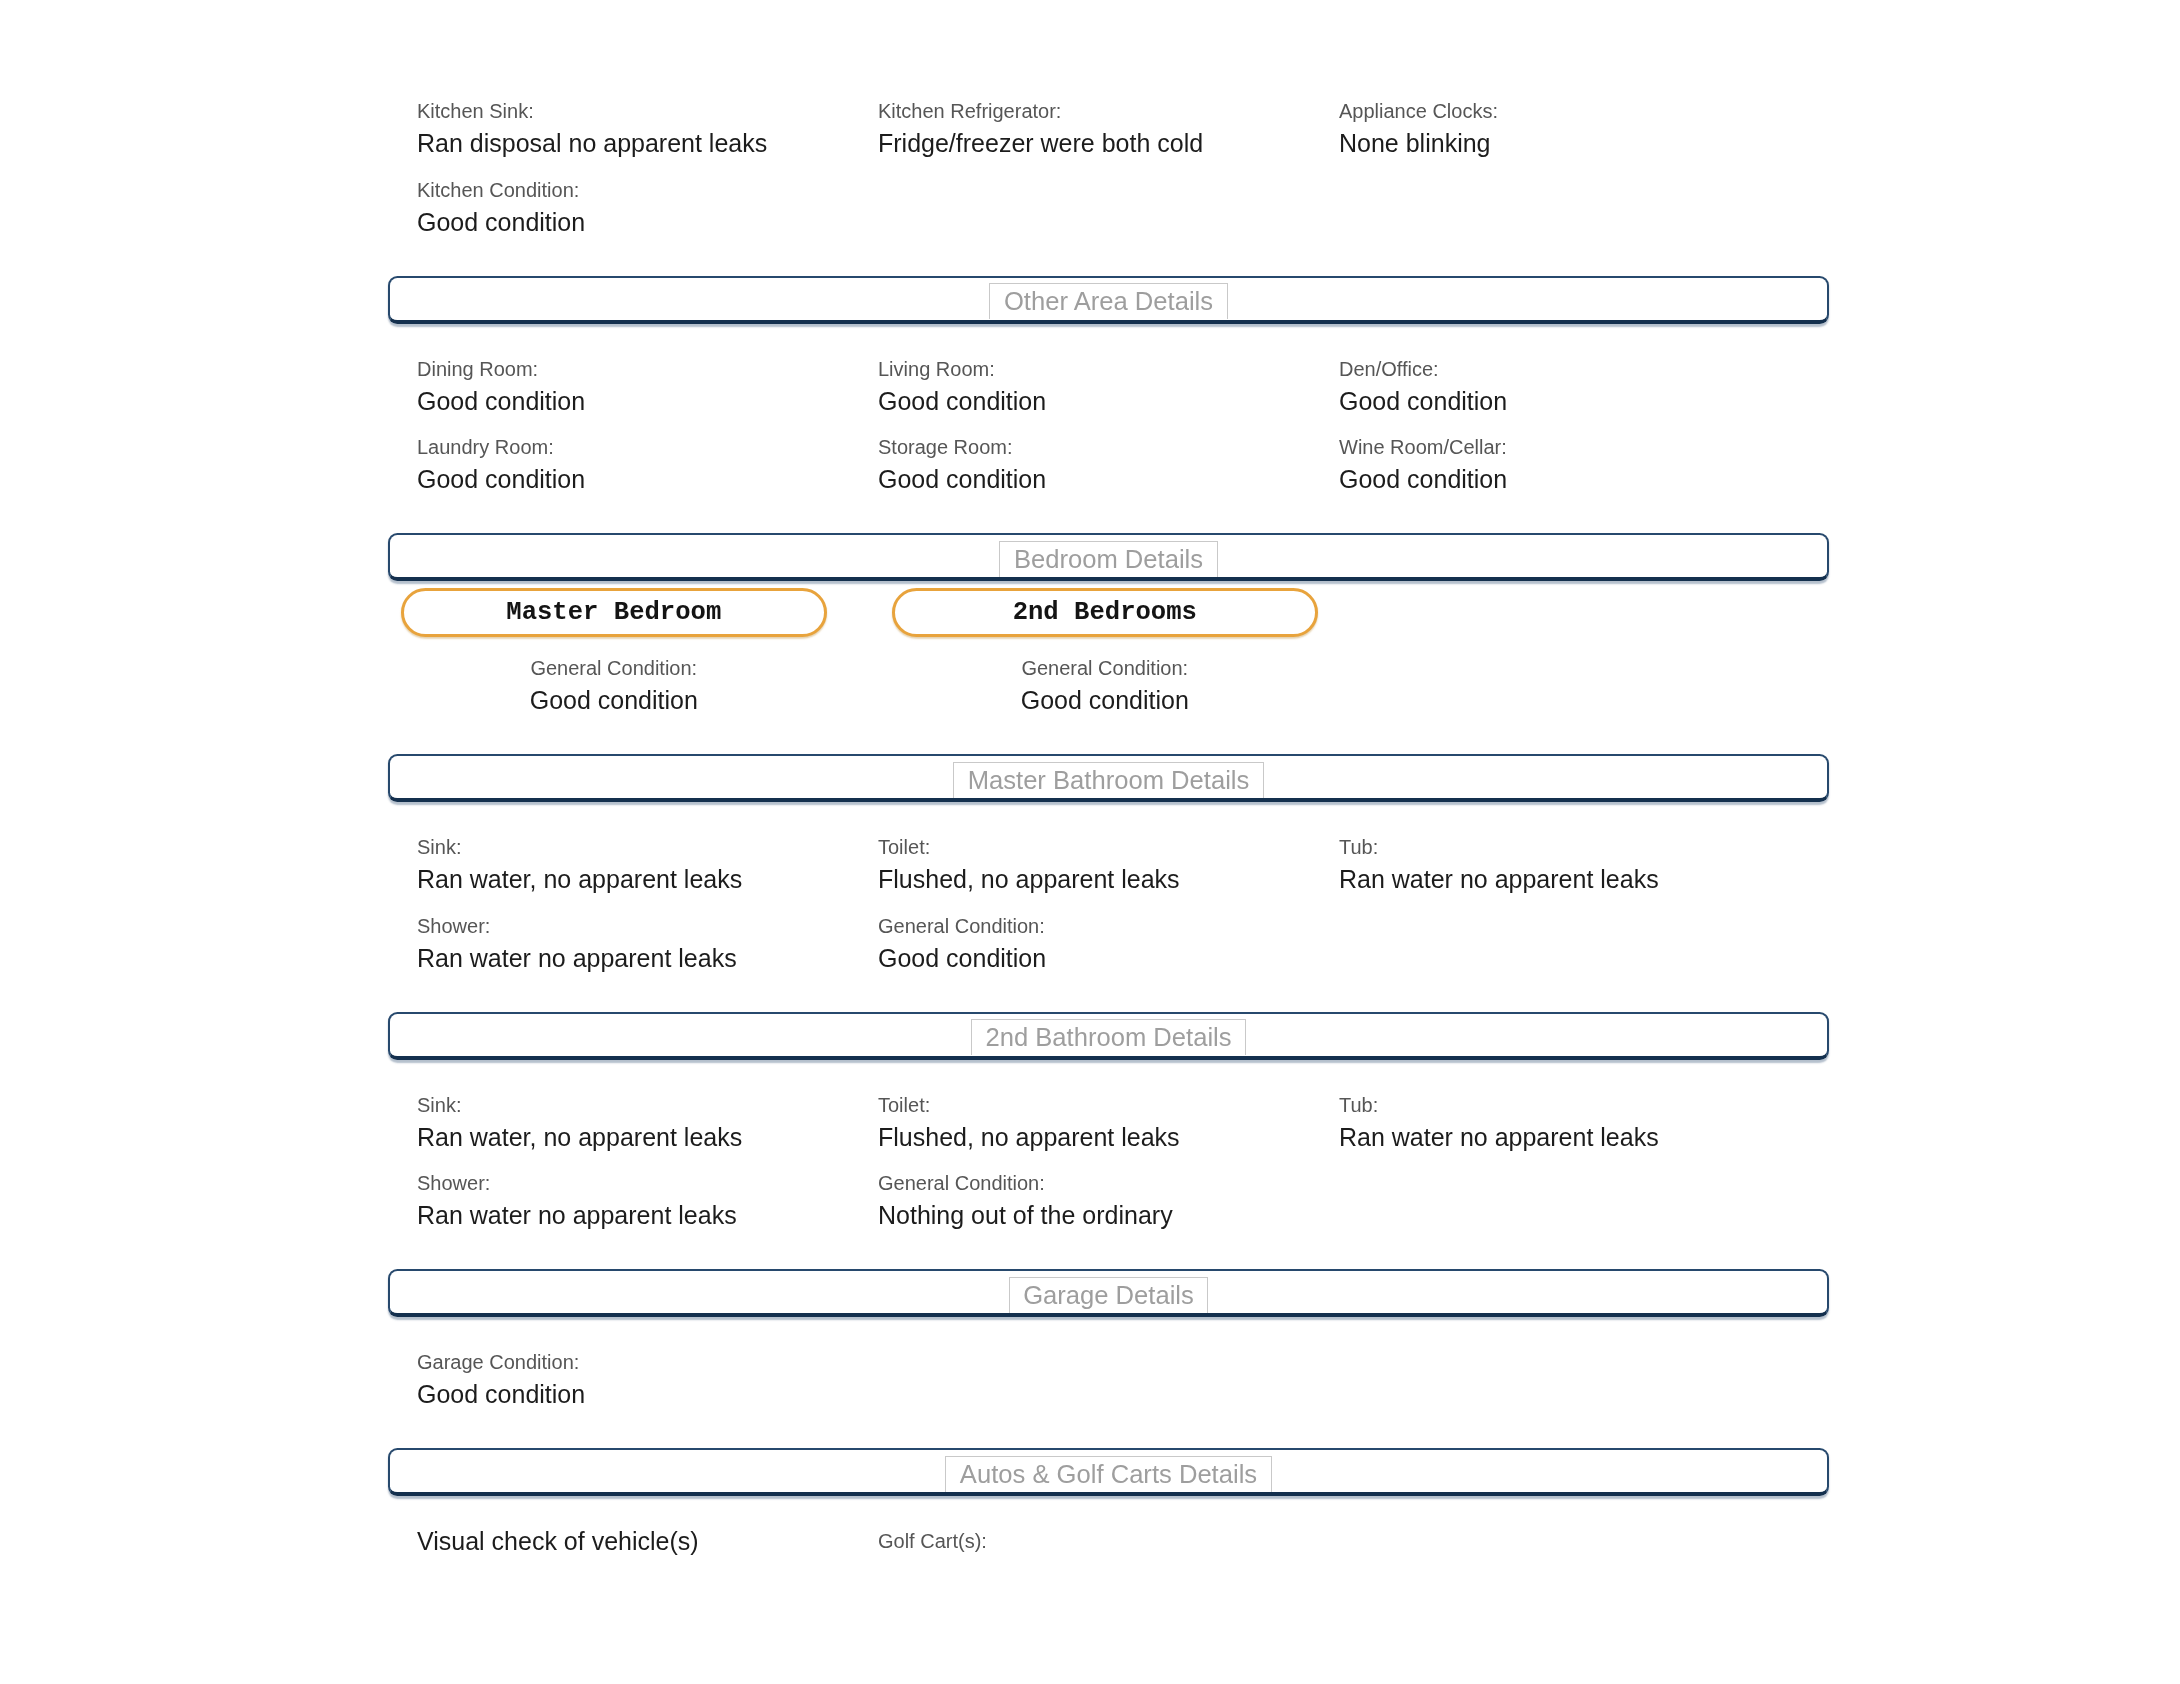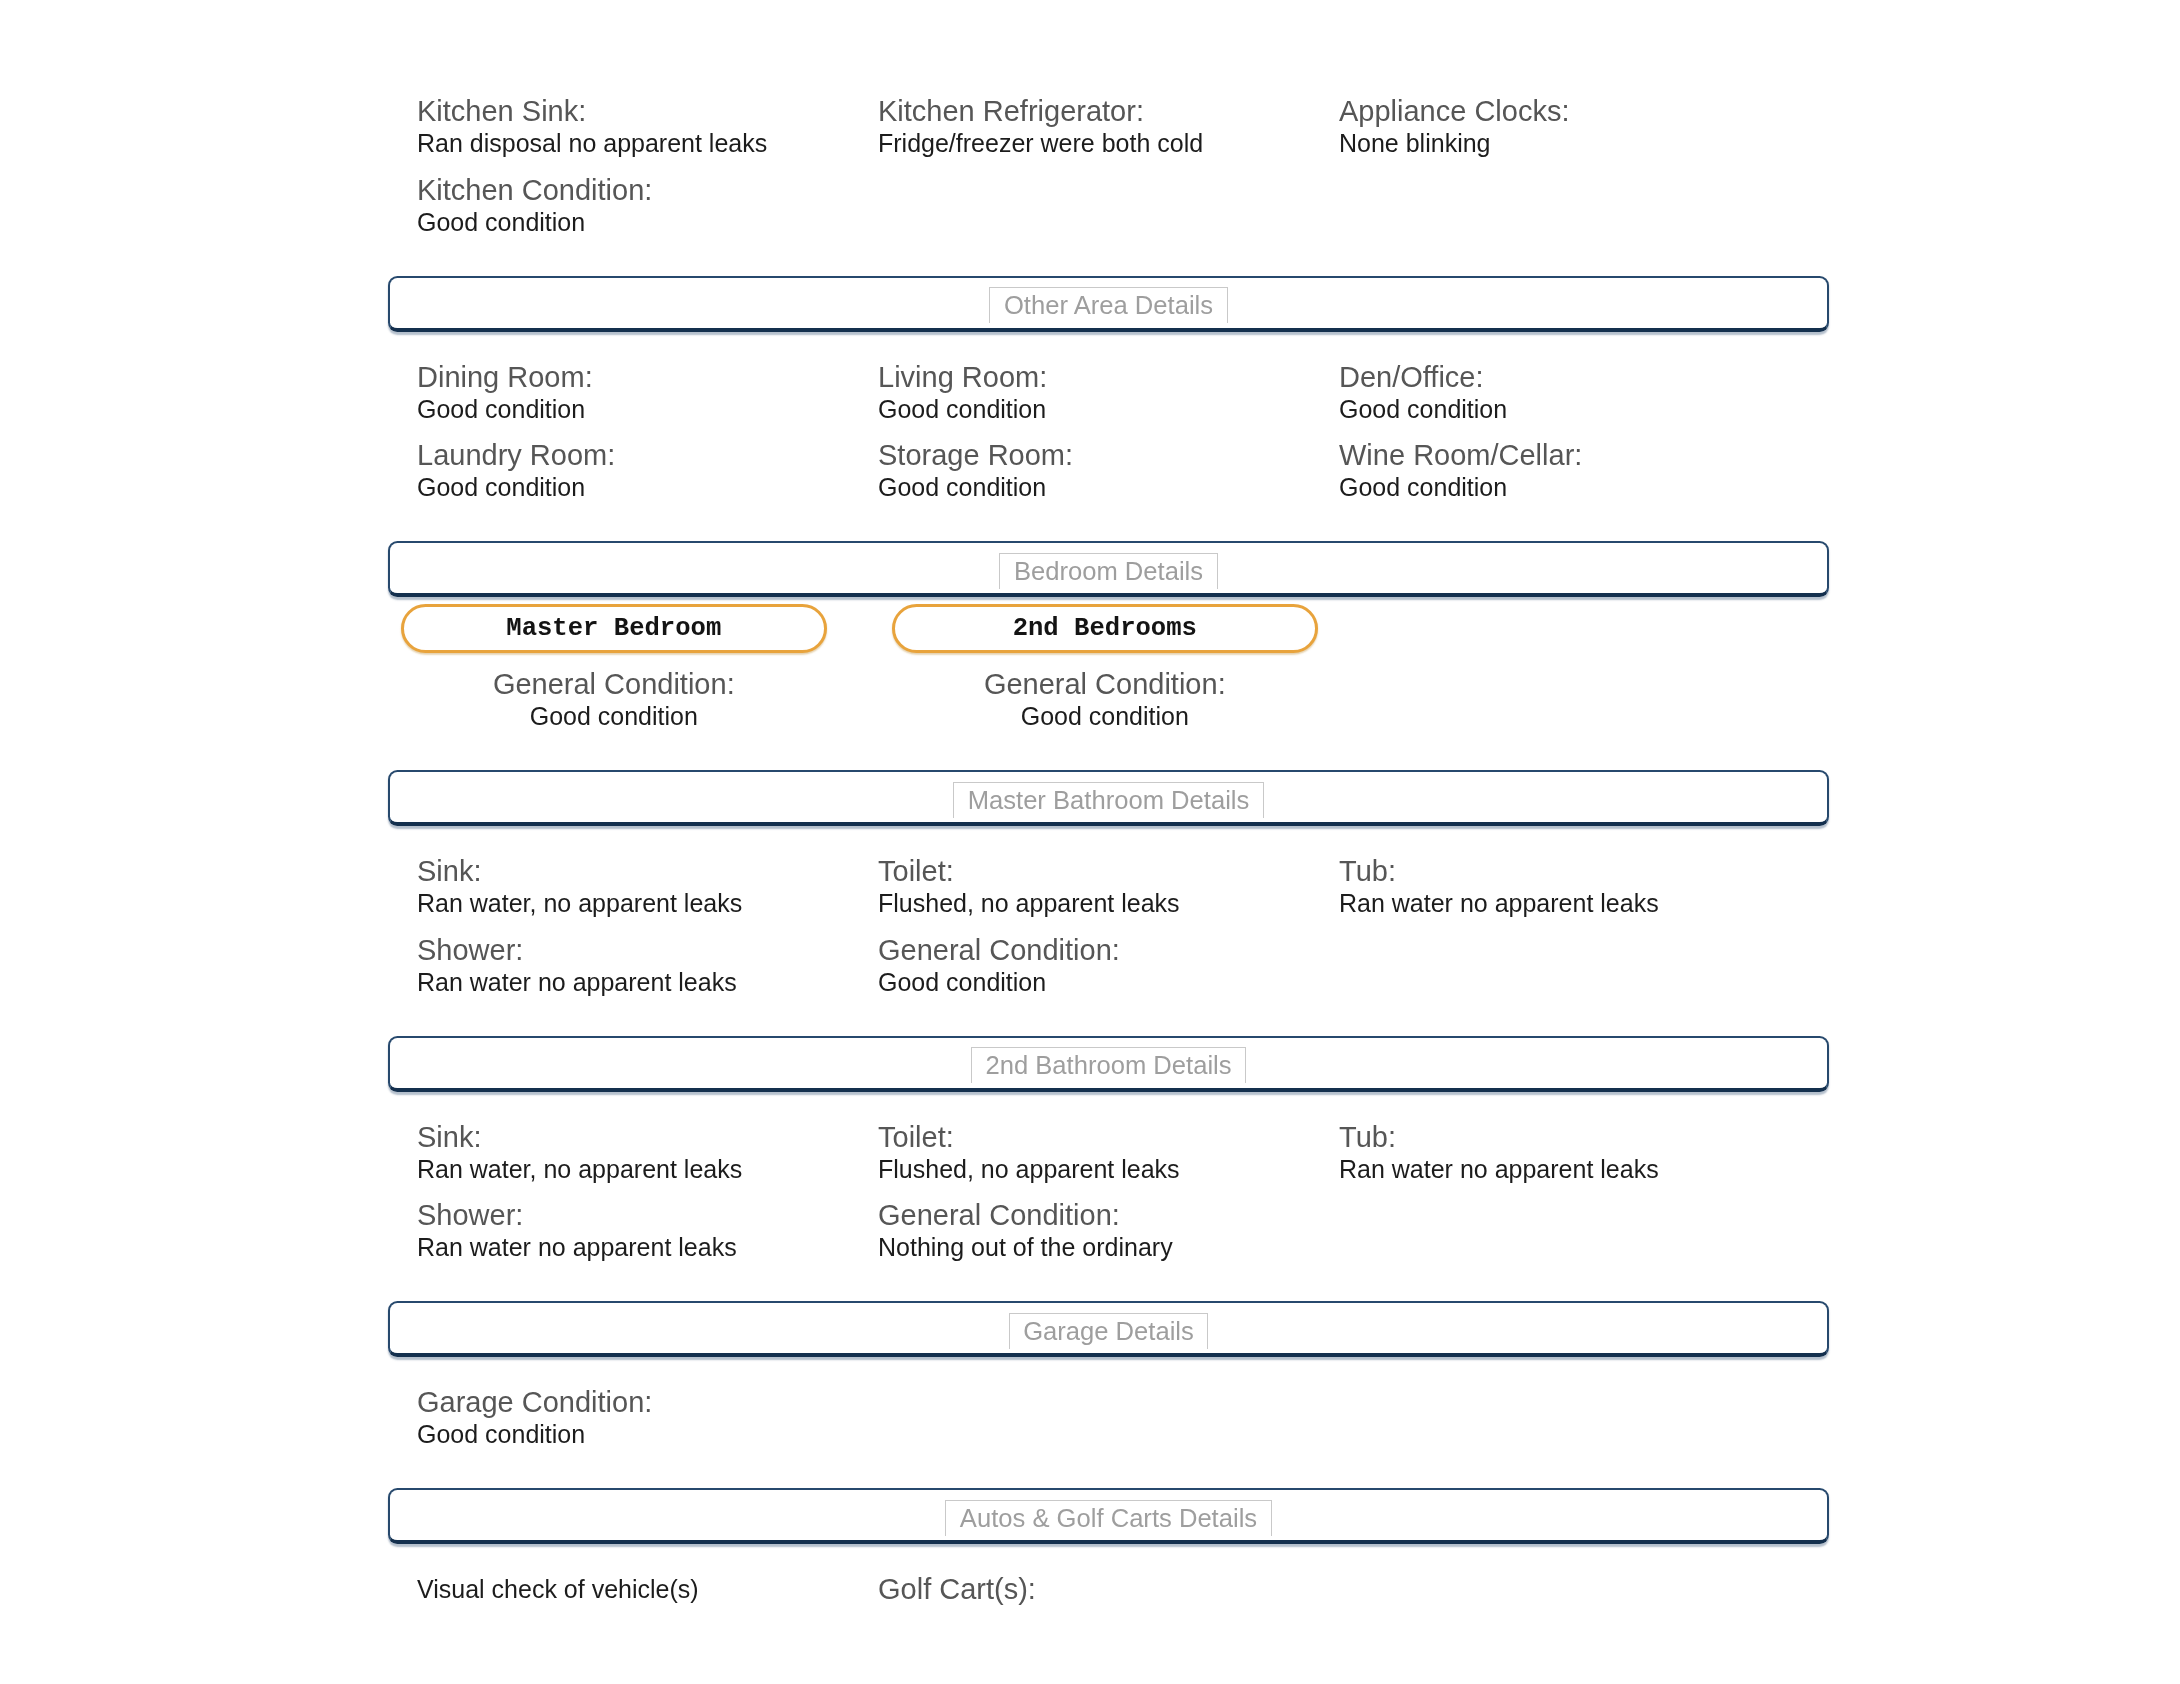--- a/index.html
+++ b/index.html
@@ -14,21 +14,21 @@
     padding: 95px 0 0 388px;
     overflow: hidden;
   }
 
   .content { width: 1441px; }
 
   .section { margin-bottom: 37px; }
 
   
   .section-header {
-    height: 56px;
+    height: 48px;
     background: #ffffff;
     border: 2.6px solid #27496d;
     border-bottom: 4.3px solid #14304e;
     border-radius: 9.4px;
     box-shadow: 0 2.6px 1.7px rgba(39, 73, 109, 0.35);
     display: flex;
     align-items: center;
     justify-content: center;
     margin-bottom: 29px;
   }
@@ -48,21 +48,21 @@
 
   
   .fields {
     display: grid;
     grid-template-columns: 461px 461px 1fr;
     row-gap: 13.6px;
     padding-left: 29px;
   }
   .field { min-height: 65px; }
   .field-label {
-    font-size: 29px;
+    font-size: 20px;
     line-height: 32px;
     color: #565656;
   }
   .field-value {
     font-size: 25px;
     line-height: 32px;
     font-weight: normal;
     color: #1c1c1c;
   }
 

